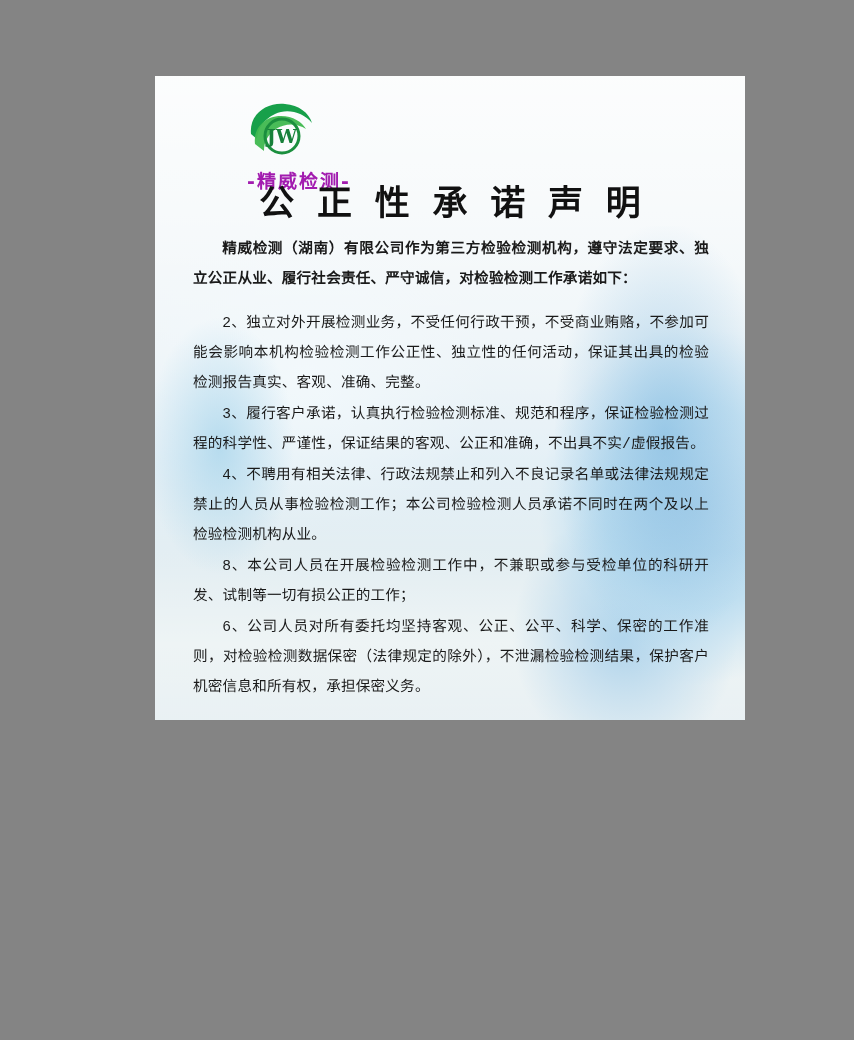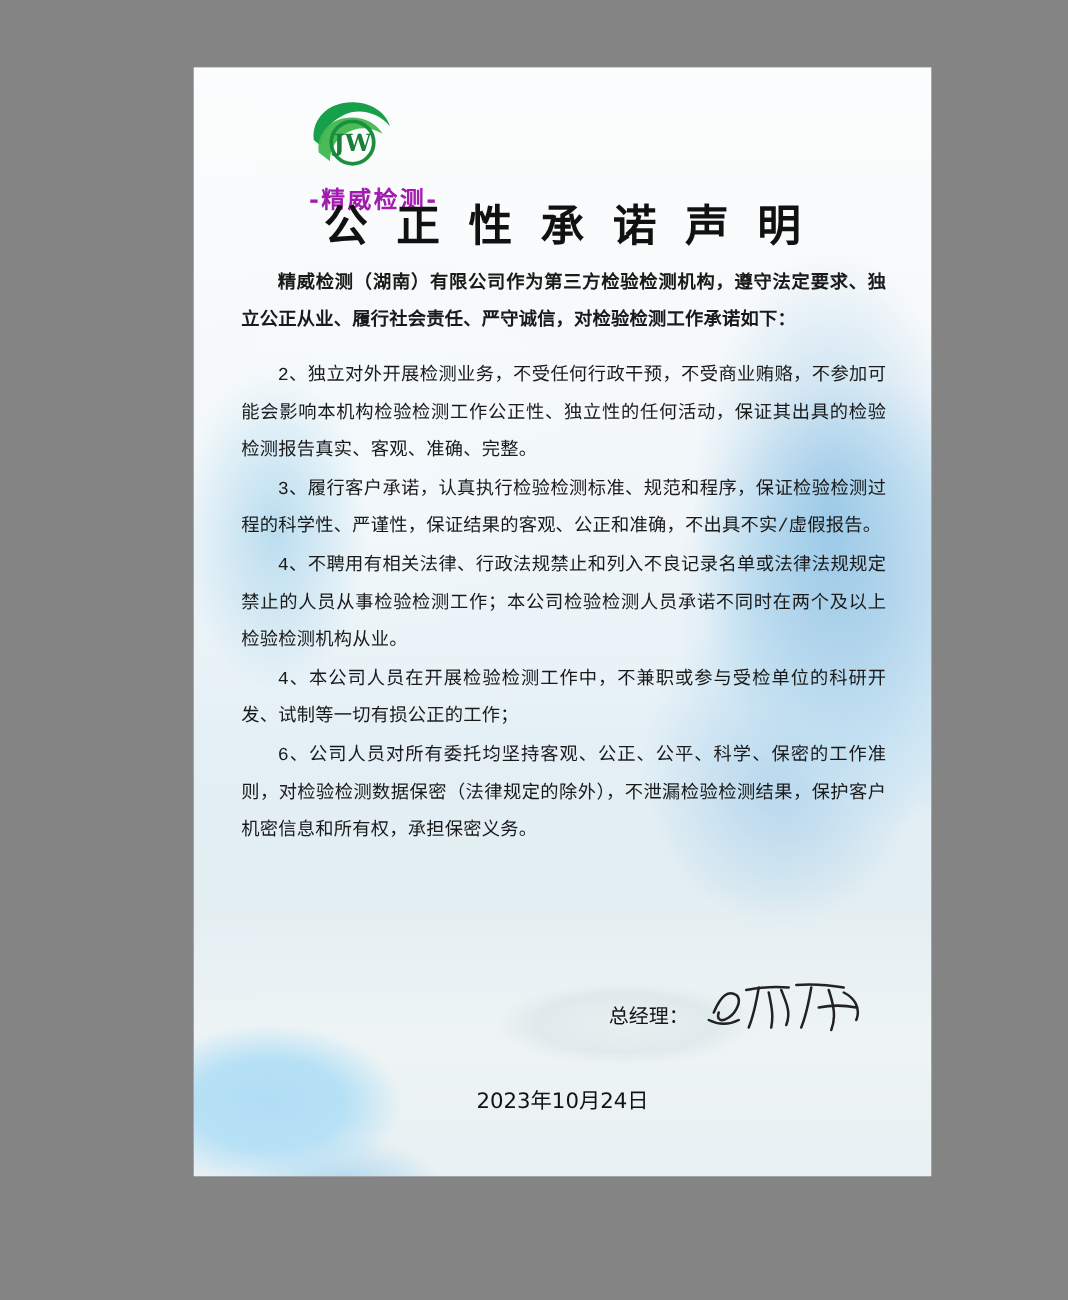--- a/index.html
+++ b/index.html
@@ -11,23 +11,23 @@
     height: 1040px;
     background: #848484;
     font-family: "Liberation Sans", sans-serif;
     overflow: hidden;
   }
 
   
   .page {
     position: absolute;
     left: 155px;
-    top: 54px;
+    top: 76px;
     width: 590px;
-    height: 887px;
+    height: 644px;
     overflow: hidden;
     background: #dfe7ea;
   }
 
   
   .bg {
     position: absolute;
     inset: 0;
     background:
       
@@ -194,21 +194,21 @@
       <div class="logo-text">-精威检测-</div>
     </div>
 
     <div class="title">公 正 性 承 诺 声 明</div>
 
     <div class="body-text">
       <p class="lead">精威检测（湖南）有限公司作为第三方检验检测机构，遵守法定要求、独立公正从业、履行社会责任、严守诚信，对检验检测工作承诺如下：</p>
       <p class="clause">2、独立对外开展检测业务，不受任何行政干预，不受商业贿赂，不参加可能会影响本机构检验检测工作公正性、独立性的任何活动，保证其出具的检验检测报告真实、客观、准确、完整。</p>
       <p class="clause">3、履行客户承诺，认真执行检验检测标准、规范和程序，保证检验检测过程的科学性、严谨性，保证结果的客观、公正和准确，不出具不实/虚假报告。</p>
       <p class="clause">4、不聘用有相关法律、行政法规禁止和列入不良记录名单或法律法规规定禁止的人员从事检验检测工作；本公司检验检测人员承诺不同时在两个及以上检验检测机构从业。</p>
-      <p class="clause">4、本公司人员在开展检验检测工作中，不兼职或参与受检单位的科研开发、试制等一切有损公正的工作；</p>
+      <p class="clause">8、本公司人员在开展检验检测工作中，不兼职或参与受检单位的科研开发、试制等一切有损公正的工作；</p>
       <p class="clause">6、公司人员对所有委托均坚持客观、公正、公平、科学、保密的工作准则，对检验检测数据保密（法律规定的除外），不泄漏检验检测结果，保护客户机密信息和所有权，承担保密义务。</p>
     </div>
 
     <div class="sign-row">
       <div class="sign-label">总经理：</div>
       <div class="sign-mark">
         <svg viewBox="0 0 130 58" width="130" height="58" aria-hidden="true">
           <g fill="none" stroke="#222" stroke-width="2" stroke-linecap="round" stroke-linejoin="round">
             <path d="M8 34 C14 20, 20 16, 26 20 C31 24, 26 34, 20 38 C14 42, 10 40, 12 34"></path>
             <path d="M4 40 C12 44, 20 44, 28 40"></path>

